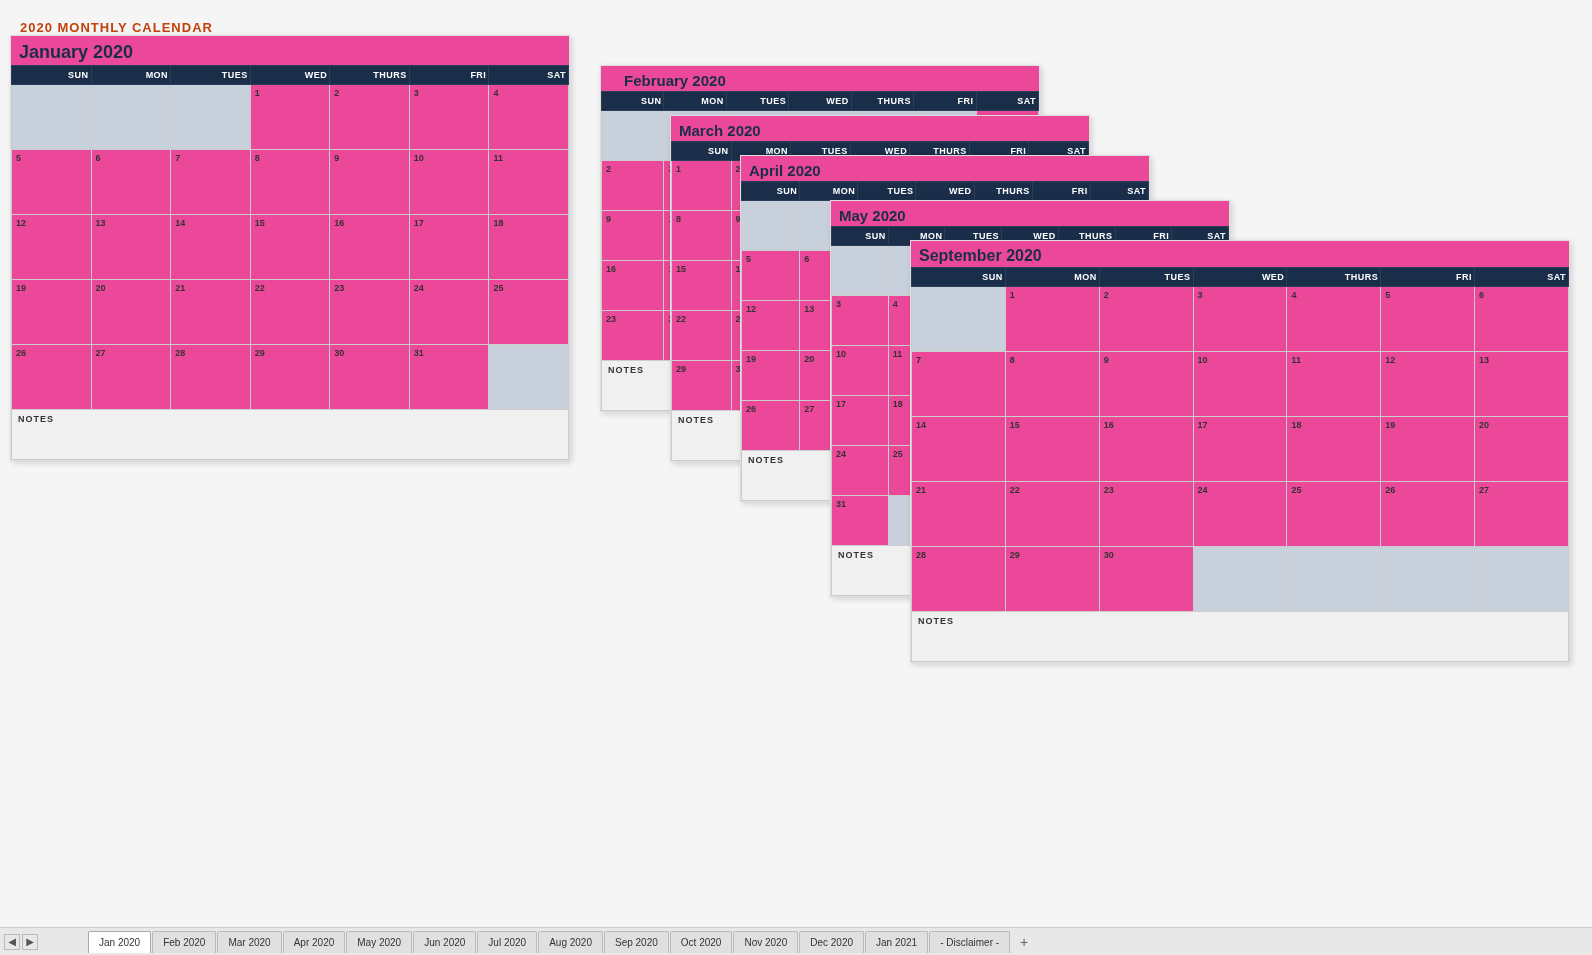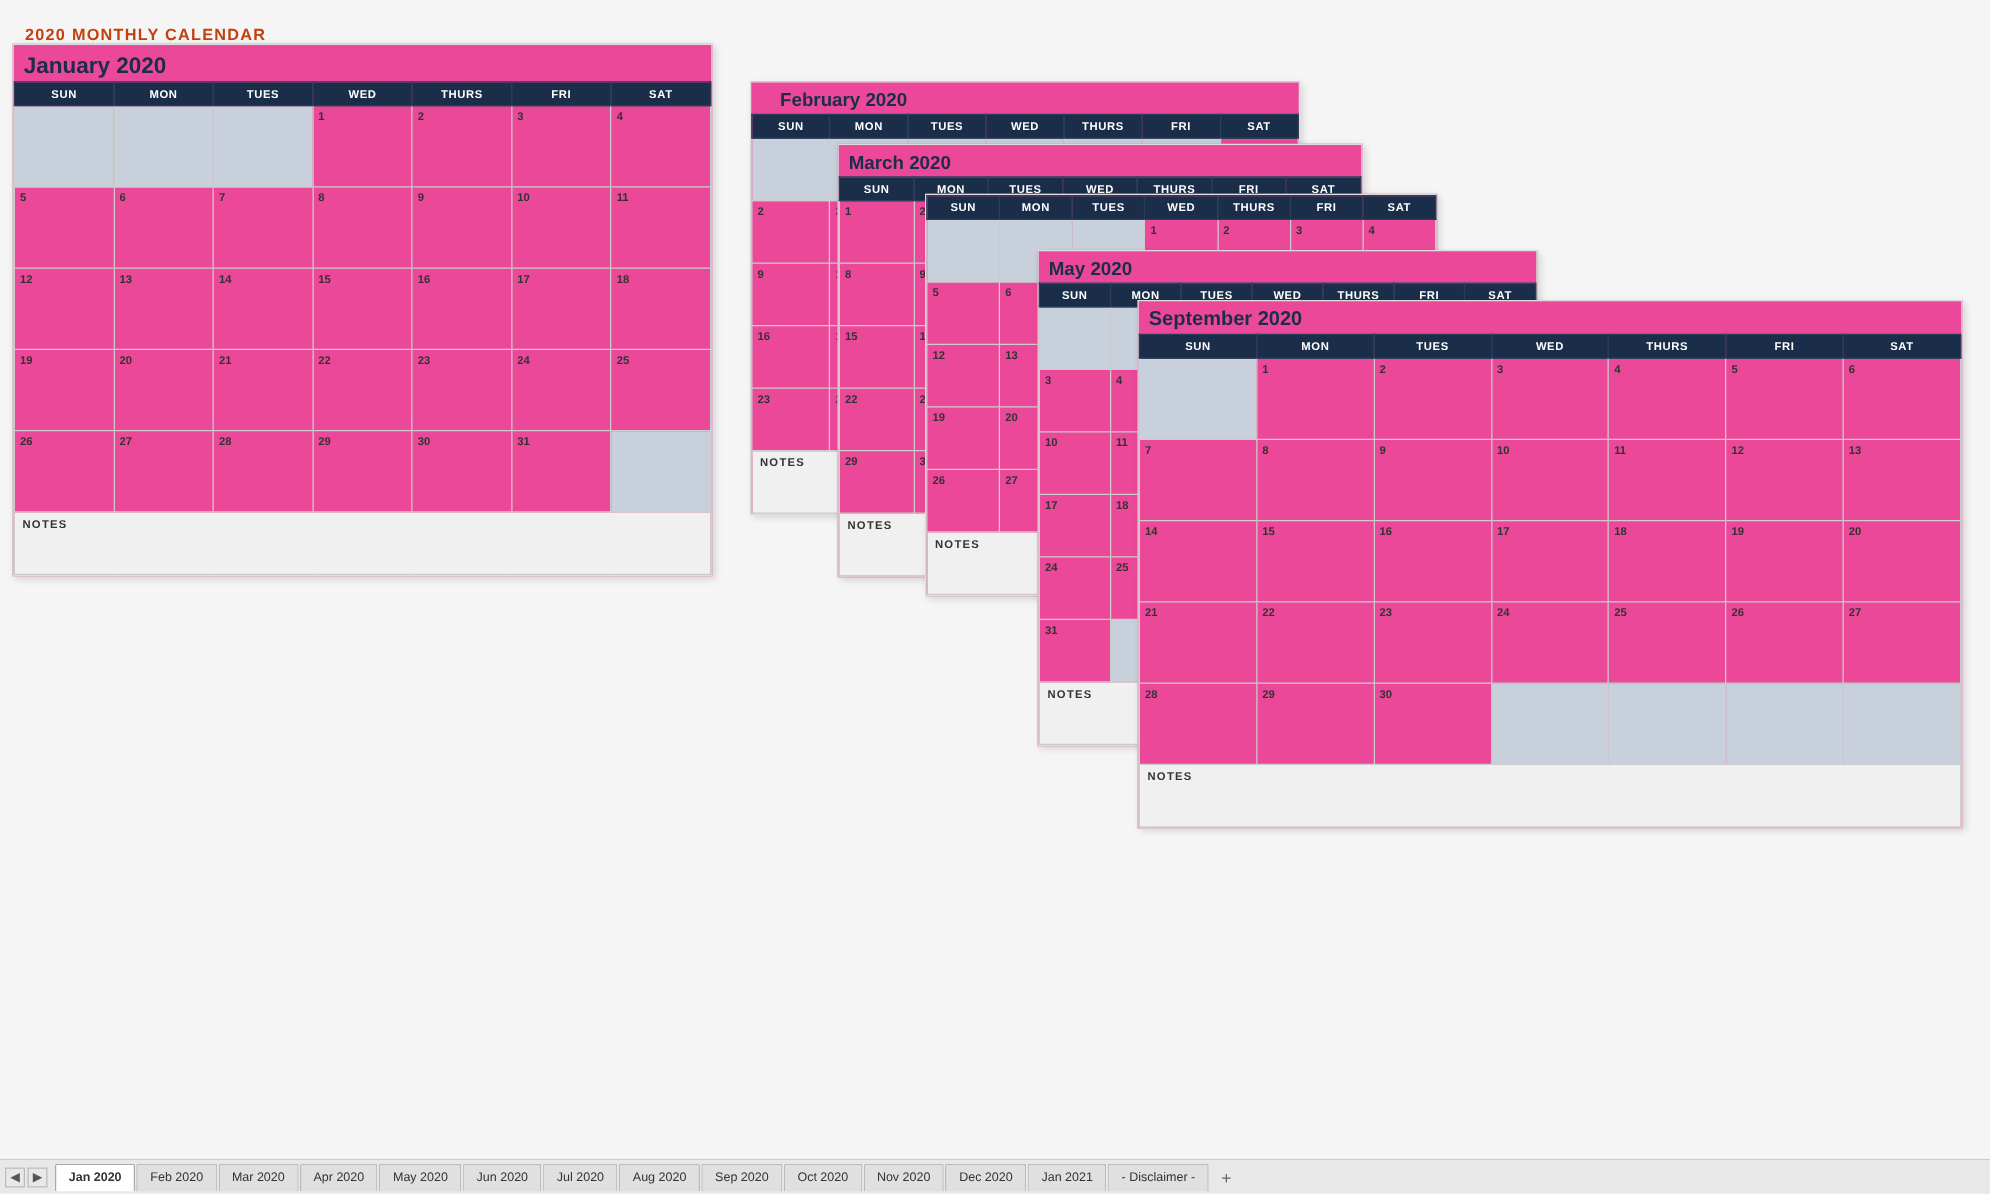--- a/index.html
+++ b/index.html
@@ -54,21 +54,21 @@
     .cal-grid {
       width: 100%;
       border-collapse: collapse;
     }
 
     .cal-grid th {
       background: #1a2e4a;
       color: #fff;
       font-size: 9px;
       font-weight: bold;
-      text-align: center;
+      text-align: right;
       padding: 4px 2px;
       border: 1px solid #2a3e5a;
       letter-spacing: 0.5px;
     }
 
     .cal-grid td {
       border: 1px solid #ccc;
       vertical-align: top;
       font-size: 9px;
       font-weight: bold;
@@ -119,21 +119,22 @@
       cursor: pointer;
       margin-right: 1px;
       white-space: nowrap;
       color: #333;
       border-radius: 2px 2px 0 0;
     }
 
     .tab-item.active {
       background: #fff;
       border-color: #aaa;
-      font-weight: bold;
+      font-weight: normal;
+      margin-left: 44px;
     }
 
     .tab-add {
       width: 22px;
       height: 22px;
       display: flex;
       align-items: center;
       justify-content: center;
       font-size: 14px;
       cursor: pointer;
@@ -372,20 +373,21 @@
             <td class="empty-end day-cell-sm"></td>
           </tr>
           <tr class="notes-row">
             <td colspan="7">NOTES</td>
           </tr>
         </tbody>
       </table>
     </div>
 
     <div class="cal-card" style="left:740px; top:155px; width:410px;">
+      <div class="cal-month-title" style="font-size:15px;">April 2020</div>
       <table class="cal-grid">
         <thead>
           <tr>
             <th>SUN</th>
               <th>MON</th>
               <th>TUES</th>
               <th>WED</th>
               <th>THURS</th>
               <th>FRI</th>
               <th>SAT</th>

